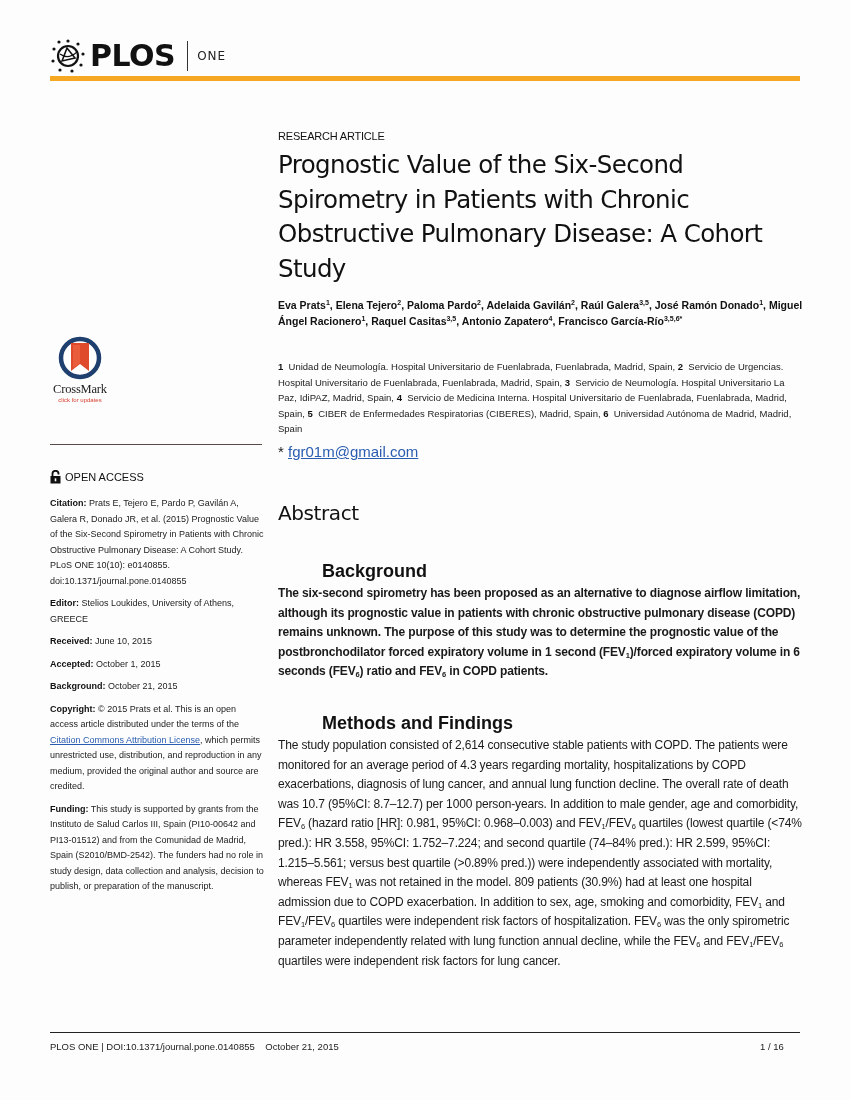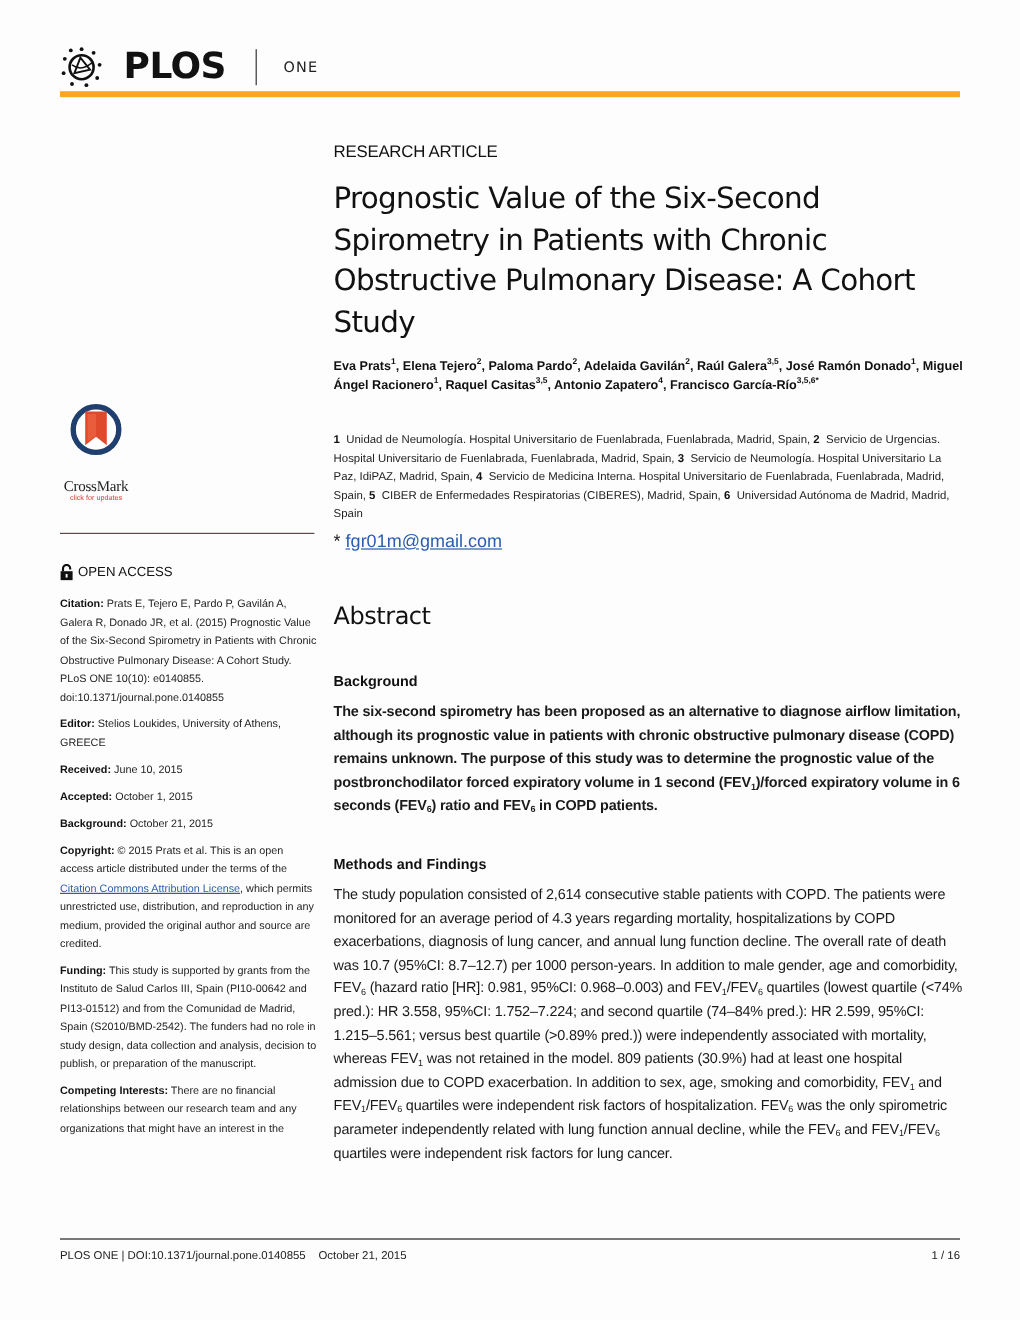--- a/index.html
+++ b/index.html
@@ -1,62 +1,62 @@
 <!DOCTYPE html>
 <html><head>
 <meta charset="utf-8">
 <style>
   html, body { margin: 0; padding: 0; background: #fdfdfd; }
   body { width: 850px; height: 1100px; position: relative; overflow: hidden; font-family: "Liberation Sans", sans-serif; color: #1a1a1a; }
   .abs { position: absolute; }
 
   
-  .logo { left: 50px; top: 36px; height: 40px; display: flex; align-items: center; gap: 13px; }
+  .logo { left: 50px; top: 36px; height: 40px; display: flex; align-items: center; }
   .logo-mark { width: 36px; height: 36px; margin-right: 4px; }
   .logo-plos { font-family: "DejaVu Sans", sans-serif; font-weight: bold; font-size: 30px; letter-spacing: -0.5px; color: #111; line-height: 1; }
   .logo-sep { width: 1px; height: 30px; background: #333; margin: 0 9px 0 12px; }
   .logo-one { font-family: "DejaVu Sans", sans-serif; font-size: 12px; letter-spacing: 1px; color: #222; }
   .orange-bar { left: 50px; top: 76px; width: 750px; height: 5px; background: #f7a823; }
 
   
   .crossmark { left: 50px; top: 336px; width: 60px; text-align: center; }
   .crossmark svg { display: block; margin: 0 auto; }
-  .cm-title { font-family: "Liberation Serif", serif; font-size: 12.5px; color: #222; margin-top: 18px; letter-spacing: -0.2px; white-space: nowrap; }
+  .cm-title { font-family: "Liberation Serif", serif; font-size: 12.5px; color: #222; margin-top: 2px; letter-spacing: -0.2px; white-space: nowrap; }
   .cm-sub { font-size: 6px; color: #d83b2b; margin-top: 0px; white-space: nowrap; }
   .left-divider { left: 50px; top: 444px; width: 212px; height: 1px; background: #5a4a4a; }
   .open-access { left: 50px; top: 470px; display: flex; align-items: center; font-size: 11px; color: #111; }
   .open-access svg { margin-right: 4px; }
   .sidebar { left: 50px; top: 496px; width: 216px; font-size: 9px; line-height: 15.5px; color: #222; }
   .sidebar p { margin: 0 0 7px 0; }
   .sidebar b { font-weight: bold; color: #111; }
   .sidebar .link { color: #2a5db0; text-decoration: underline; }
 
   
   .main { left: 278px; width: 525px; }
-  .article-type { top: 118px; font-size: 14px; letter-spacing: -0.2px; color: #111; }
+  .article-type { top: 130px; font-size: 11px; letter-spacing: -0.2px; color: #111; }
   .title { top: 148px; font-family: "DejaVu Sans", sans-serif; font-size: 24.5px; line-height: 34.5px; color: #111; font-weight: normal; letter-spacing: -0.6px; margin: 0; }
   .authors { top: 298px; font-size: 10.5px; line-height: 15.5px; font-weight: bold; color: #111; }
   .authors sup { font-size: 7px; line-height: 0; }
   .affils { top: 359px; font-size: 9.5px; line-height: 15.5px; color: #222; }
   .affils b { color: #111; }
   .email { top: 443px; font-size: 15px; color: #222; }
   .email a { color: #2a5db0; text-decoration: underline; }
   .abstract-head { top: 490px; font-family: "DejaVu Sans", sans-serif; font-size: 20px; color: #111; letter-spacing: -0.4px; margin-top: 11px; }
-  .section-head { font-size: 12px; font-weight: bold; color: #111; }
+  .section-head { font-size: 18px; font-weight: bold; color: #111; margin-left: 44px; }
   .bg-head { top: 561px; }
   .mf-head { top: 713px; }
   .para { font-size: 12px; line-height: 19.6px; color: #1a1a1a; letter-spacing: -0.15px; }
   .bg-para { top: 584px; font-weight: bold; }
   .mf-para { top: 736px; }
   .para sub { font-size: 7.5px; line-height: 0; vertical-align: -2px; }
 
   
   .footer-line { left: 50px; top: 1032px; width: 750px; height: 1px; background: #222; }
   .footer-left { left: 50px; top: 1041px; font-size: 9.5px; color: #222; }
-  .footer-right { left: 760px; width: 40px; text-align: right; top: 1041px; font-size: 9.5px; color: #222; }
+  .footer-right { left: 760px; width: 40px; text-align: left; top: 1041px; font-size: 9.5px; color: #222; }
 </style>
 </head>
 <body>
 
 <div class="abs logo">
   <svg class="logo-mark" viewBox="0 0 36 36">
     <circle cx="18" cy="18" r="10" fill="none" stroke="#111" stroke-width="2.2"></circle>
     <path d="M12 23 L17 10 L25 20 Z" fill="none" stroke="#111" stroke-width="1.6"></path>
     <path d="M10 16 Q18 22 27 14" fill="none" stroke="#111" stroke-width="1.2"></path>
     <circle cx="18" cy="3" r="1.6" fill="#111"></circle>
@@ -118,24 +118,20 @@
     <span>October 21, 2015</span>
   </p>
   <p>
     <b>Copyright:</b>
     <span>© 2015 Prats et al. This is an open access article distributed under the terms of the </span><span class="link">Citation Commons Attribution License</span><span>, which permits unrestricted use, distribution, and reproduction in any medium, provided the original author and source are credited.</span>
   </p>
   <p>
     <b>Funding:</b>
     <span>This study is supported by grants from the Instituto de Salud Carlos III, Spain (PI10-00642 and PI13-01512) and from the Comunidad de Madrid, Spain (S2010/BMD-2542). The funders had no role in study design, data collection and analysis, decision to publish, or preparation of the manuscript.</span>
   </p>
-  <p>
-    <b>Competing Interests:</b>
-    <span>There are no financial relationships between our research team and any organizations that might have an interest in the</span>
-  </p>
 </div>
 
 <div class="abs main article-type">RESEARCH ARTICLE</div>
 <h1 class="abs main title">Prognostic Value of the Six-Second Spirometry in Patients with Chronic Obstructive Pulmonary Disease: A Cohort Study</h1>
 <div class="abs main authors" id="authors"><span>Eva Prats</span><sup>1</sup>, <span>Elena Tejero</span><sup>2</sup>, <span>Paloma Pardo</span><sup>2</sup>, <span>Adelaida Gavilán</span><sup>2</sup>, <span>Raúl Galera</span><sup>3,5</sup>, <span>José Ramón Donado</span><sup>1</sup>, <span>Miguel Ángel Racionero</span><sup>1</sup>, <span>Raquel Casitas</span><sup>3,5</sup>, <span>Antonio Zapatero</span><sup>4</sup>, <span>Francisco García-Río</span><sup>3,5,6*</sup></div>
 <div class="abs main affils" id="affils"><b>1</b><span>&nbsp; Unidad de Neumología. Hospital Universitario de Fuenlabrada, Fuenlabrada, Madrid, Spain, </span><b>2</b><span>&nbsp; Servicio de Urgencias. Hospital Universitario de Fuenlabrada, Fuenlabrada, Madrid, Spain, </span><b>3</b><span>&nbsp; Servicio de Neumología. Hospital Universitario La Paz, IdiPAZ, Madrid, Spain, </span><b>4</b><span>&nbsp; Servicio de Medicina Interna. Hospital Universitario de Fuenlabrada, Fuenlabrada, Madrid, Spain, </span><b>5</b><span>&nbsp; CIBER de Enfermedades Respiratorias (CIBERES), Madrid, Spain, </span><b>6</b><span>&nbsp; Universidad Autónoma de Madrid, Madrid, Spain</span></div>
 <div class="abs main email">
   <span>*</span>
   <a>fgr01m@gmail.com</a>
 </div>

